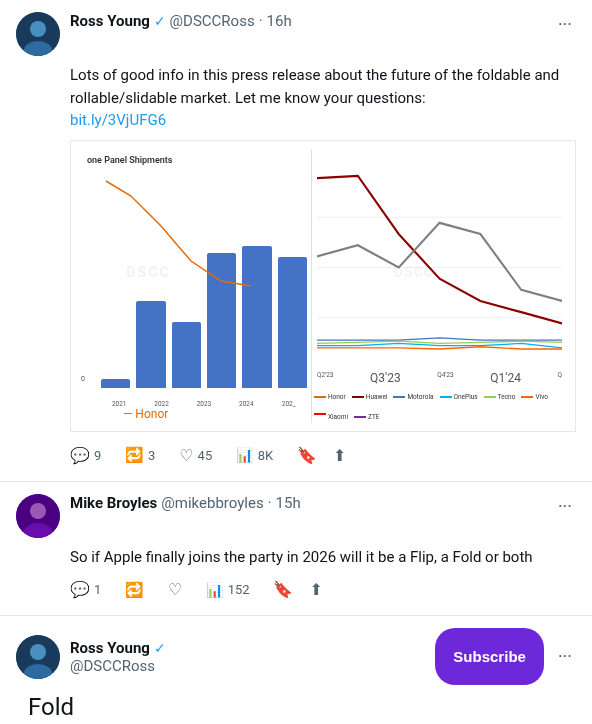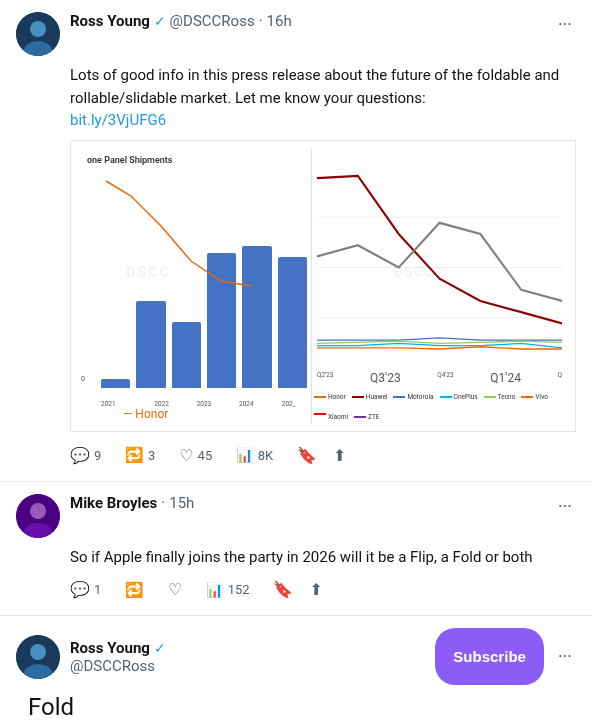--- a/index.html
+++ b/index.html
@@ -204,21 +204,21 @@
 
     
     .subscribe-header {
       display: flex;
       align-items: center;
       gap: 10px;
       margin-bottom: 4px;
     }
 
     .subscribe-button {
-      background: #8b5cf6;
+      background: #6d28d9;
       color: #fff;
       border: none;
       border-radius: 20px;
       padding: 20px 18px;
       font-weight: 700;
       font-size: 15px;
       cursor: pointer;
       white-space: nowrap;
     }
 
@@ -303,21 +303,21 @@
             <div style="background:#4472C4; width:100%; height:62%; border-radius:2px 2px 0 0;"></div>
             <div style="background:#4472C4; width:100%; height:65%; border-radius:2px 2px 0 0;"></div>
             <div style="background:#4472C4; width:100%; height:60%; border-radius:2px 2px 0 0;"></div>
           </div>
 
           <svg style="position:absolute; bottom:35px; left:22px; right:4px; top:22px; width:calc(100% - 26px); height:calc(100% - 57px); pointer-events:none;">
             <polyline points="5,10 30,25 60,55 90,90 120,110 150,115" fill="none" stroke="#E36C09" stroke-width="1.5"></polyline>
           </svg>
 
           <div style="position:absolute; bottom:15px; left:22px; right:4px; display:flex; gap:6px;">
-            <span style="flex:1; text-align:left; font-size:6.5px; color:#555;">2021</span>
+            <span style="flex:1; text-align:center; font-size:6.5px; color:#555;">2021</span>
             <span style="flex:1; text-align:center; font-size:6.5px; color:#555;">2022</span>
             <span style="flex:1; text-align:center; font-size:6.5px; color:#555;">2023</span>
             <span style="flex:1; text-align:center; font-size:6.5px; color:#555;">2024</span>
             <span style="flex:1; text-align:center; font-size:6.5px; color:#555;">202_</span>
           </div>
 
           <div style="position:absolute; bottom:2px; left:4px; font-size:12px; color:#555;margin-left:40px;">
             <span style="color:#E36C09;">— Honor</span>
           </div>
         </div>
@@ -396,20 +396,21 @@
     <div class="avatar avatar-mike person-icon">
       <svg width="44" height="44" viewBox="0 0 44 44">
         <circle cx="22" cy="22" r="22" fill="#4a0080"></circle>
         <circle cx="22" cy="17" r="8" fill="#9b59b6"></circle>
         <ellipse cx="22" cy="38" rx="14" ry="9" fill="#6a0dad"></ellipse>
       </svg>
     </div>
     <div class="tweet-meta">
       <div class="tweet-meta-row">
         <span class="username">Mike Broyles</span>
+        <span class="handle">@mikebbroyles</span>
         <span class="dot-separator">·</span>
         <span class="time">15h</span>
       </div>
     </div>
     <span class="more-icon">···</span>
   </div>
 
   <div class="tweet-body">
     <div class="tweet-text">So if Apple finally joins the party in 2026 will it be a Flip, a Fold or both</div>
 

